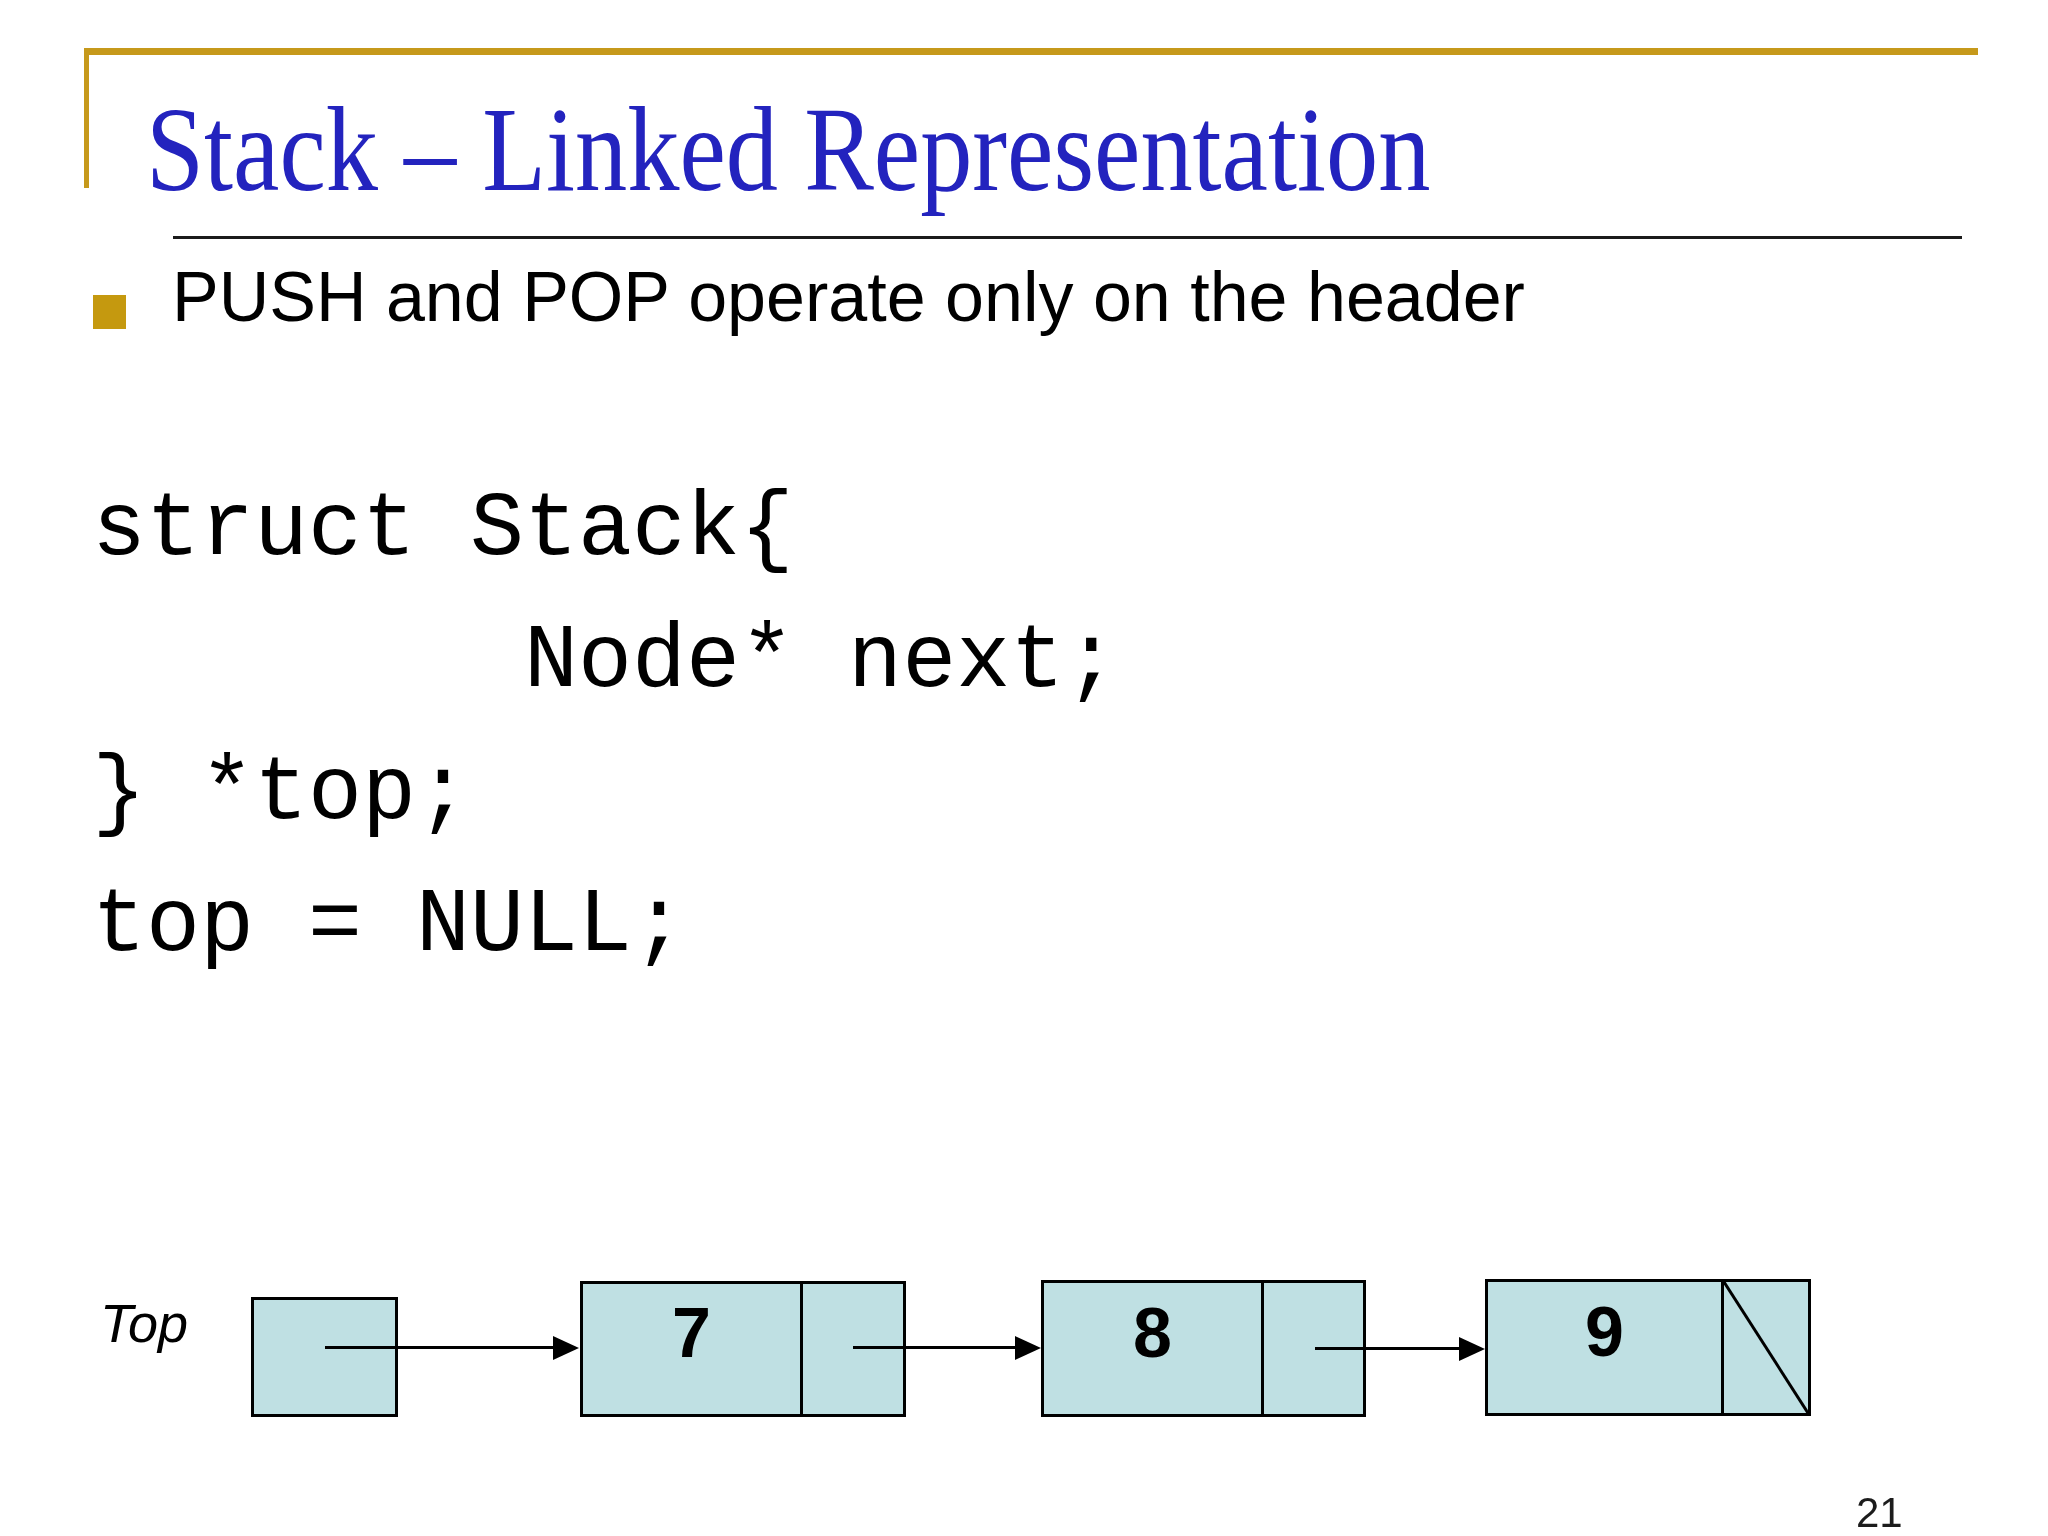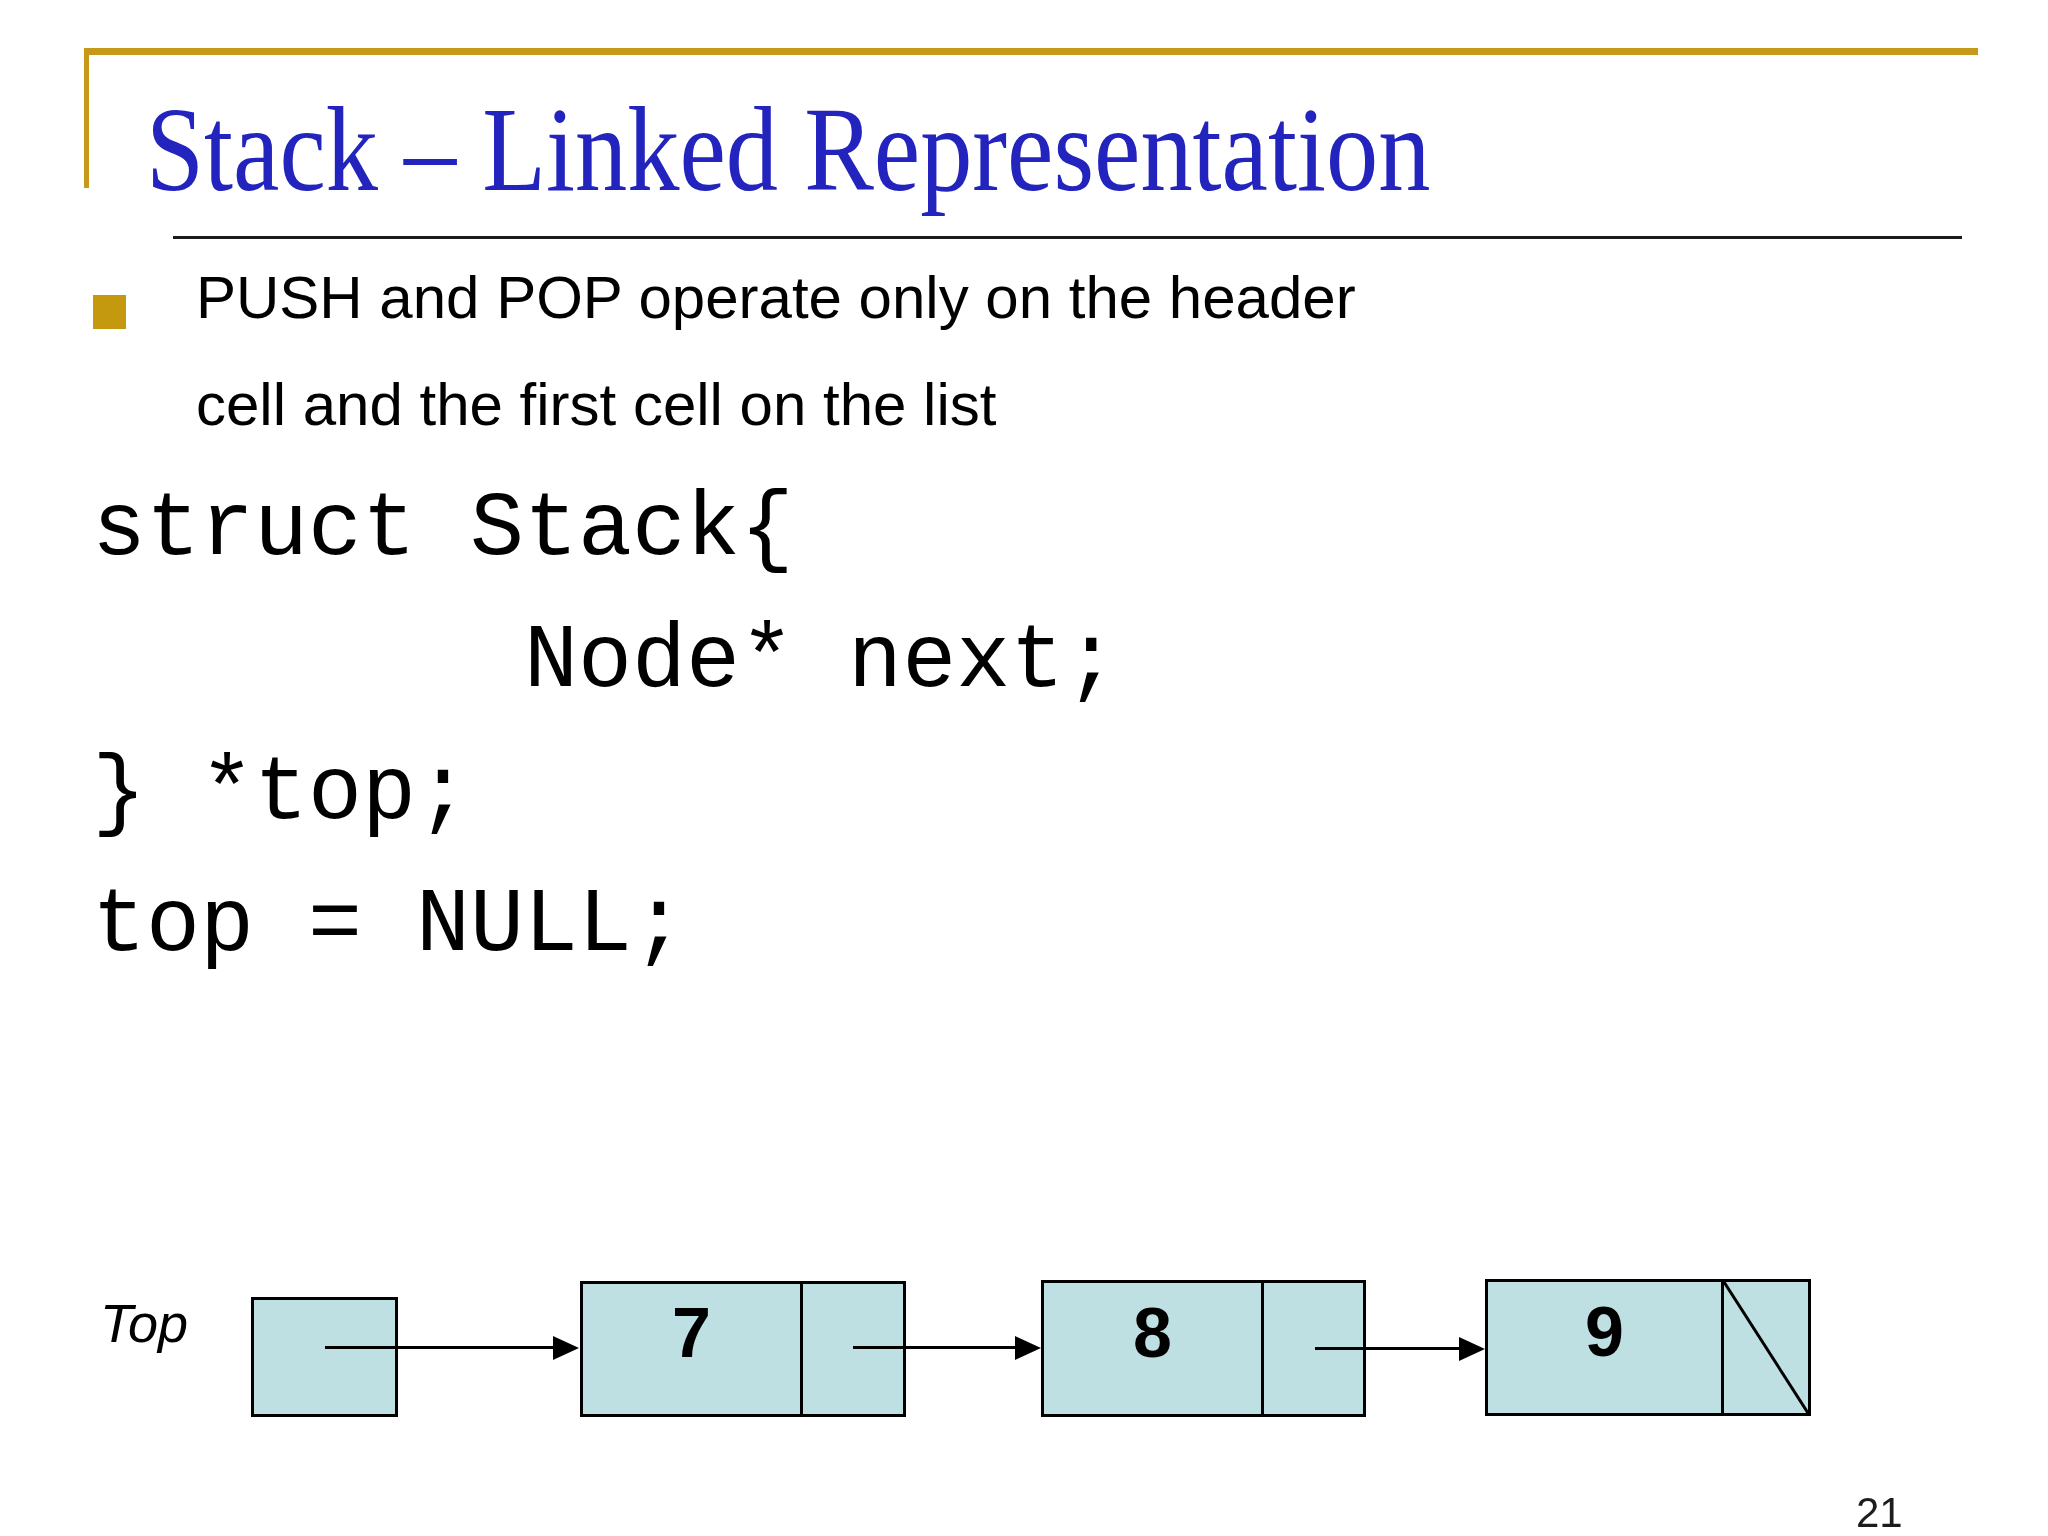--- a/index.html
+++ b/index.html
@@ -41,23 +41,22 @@
   }
 
   
   .bullet-marker {
     position: absolute; left: 93px; top: 295px;
     width: 33px; height: 34px;
     background: #C5990F;
   }
   .bullet-text {
     position: absolute; left: 172px; top: 244px;
-    font-size: 60px; line-height: 107px;
+    font-size: 70px; line-height: 107px;
     color: #000;
-    margin-left: 24px;
   }
   .bullet-text div { white-space: nowrap; }
 
   
   .code-block {
     position: absolute; left: 92px; top: 464px;
     font-family: "Liberation Mono", "DejaVu Sans Mono", monospace;
     font-size: 90px; line-height: 132px;
     color: #000;
   }
@@ -123,21 +122,20 @@
 
 <div class="accent-hline"></div>
 <div class="accent-vline"></div>
 
 <div class="slide-title">Stack – Linked Representation</div>
 <div class="title-underline"></div>
 
 <div class="bullet-marker"></div>
 <div class="bullet-text">
   <div>PUSH and POP operate only on the header</div>
-  <div>cell and the first cell on the list</div>
 </div>
 
 <div class="code-block">
   <div>struct Stack{</div>
   <div>        Node* next;</div>
   <div>} *top;</div>
   <div>top = NULL;</div>
 </div>
 
 <div>

